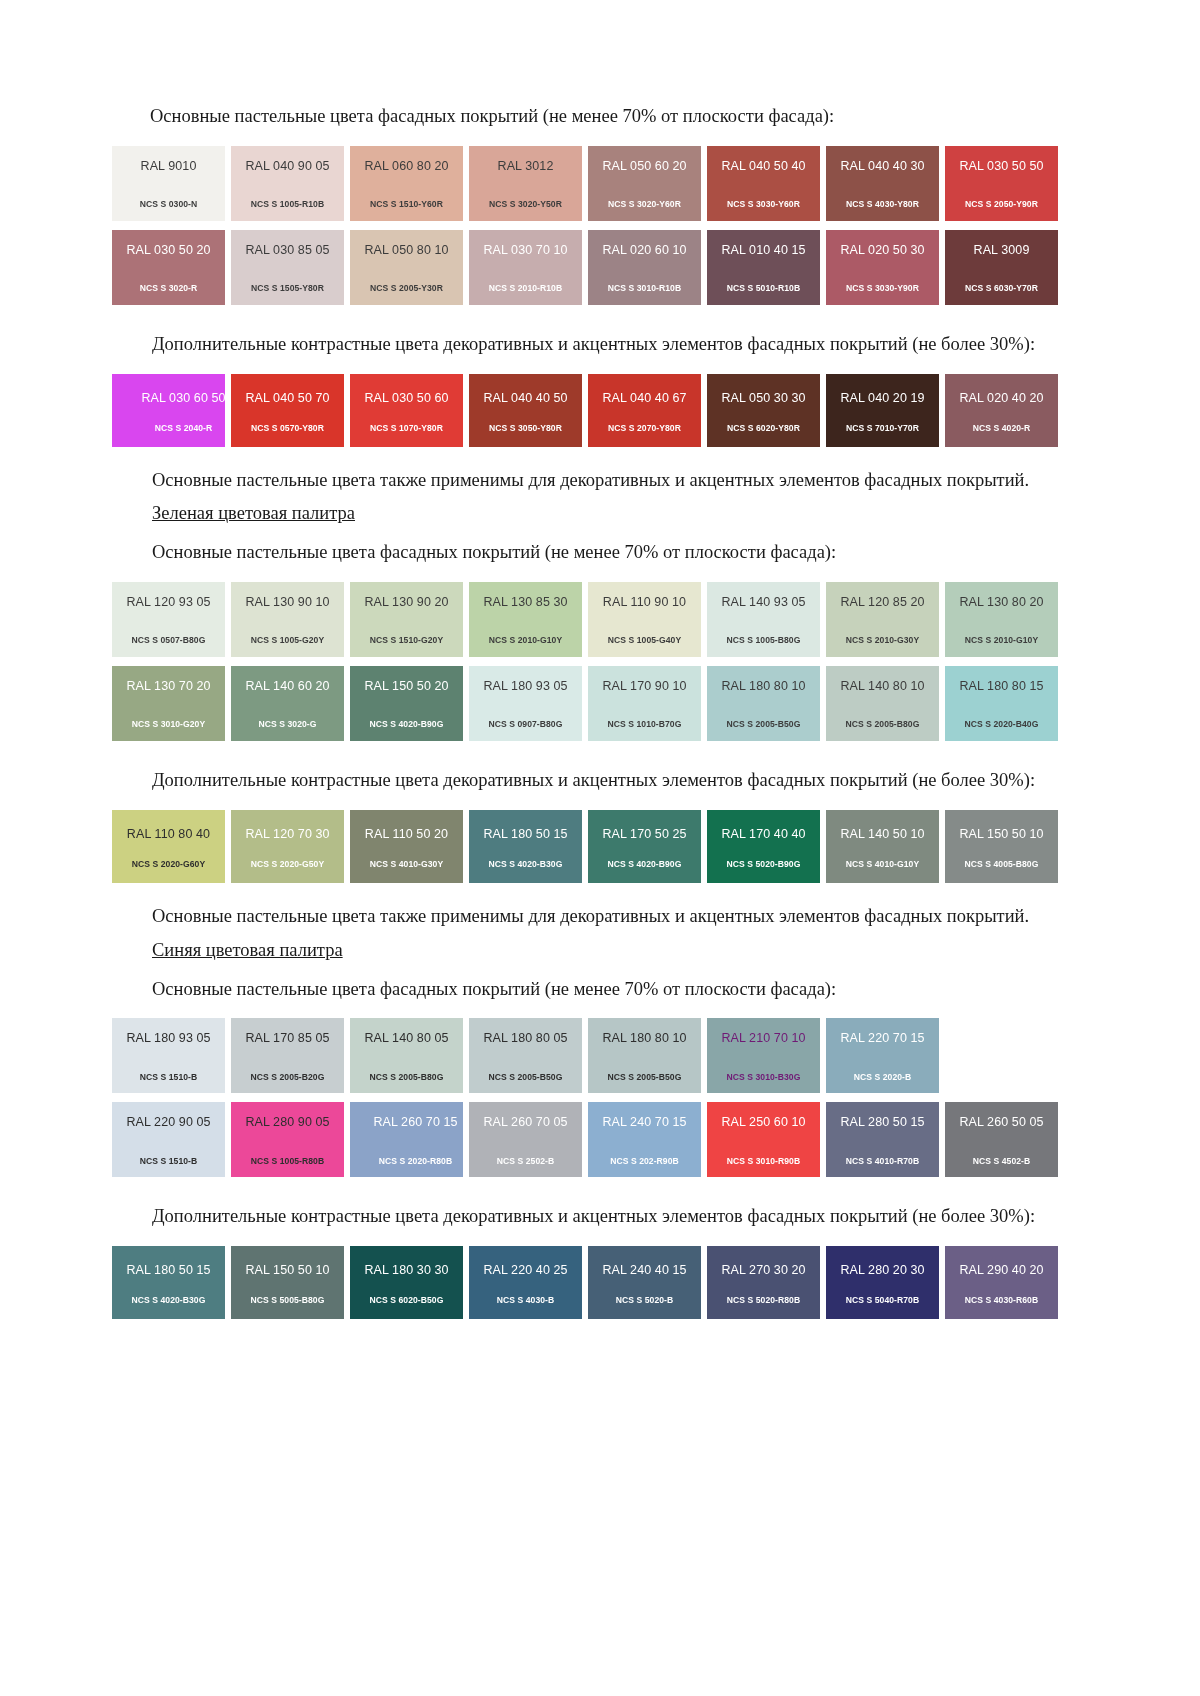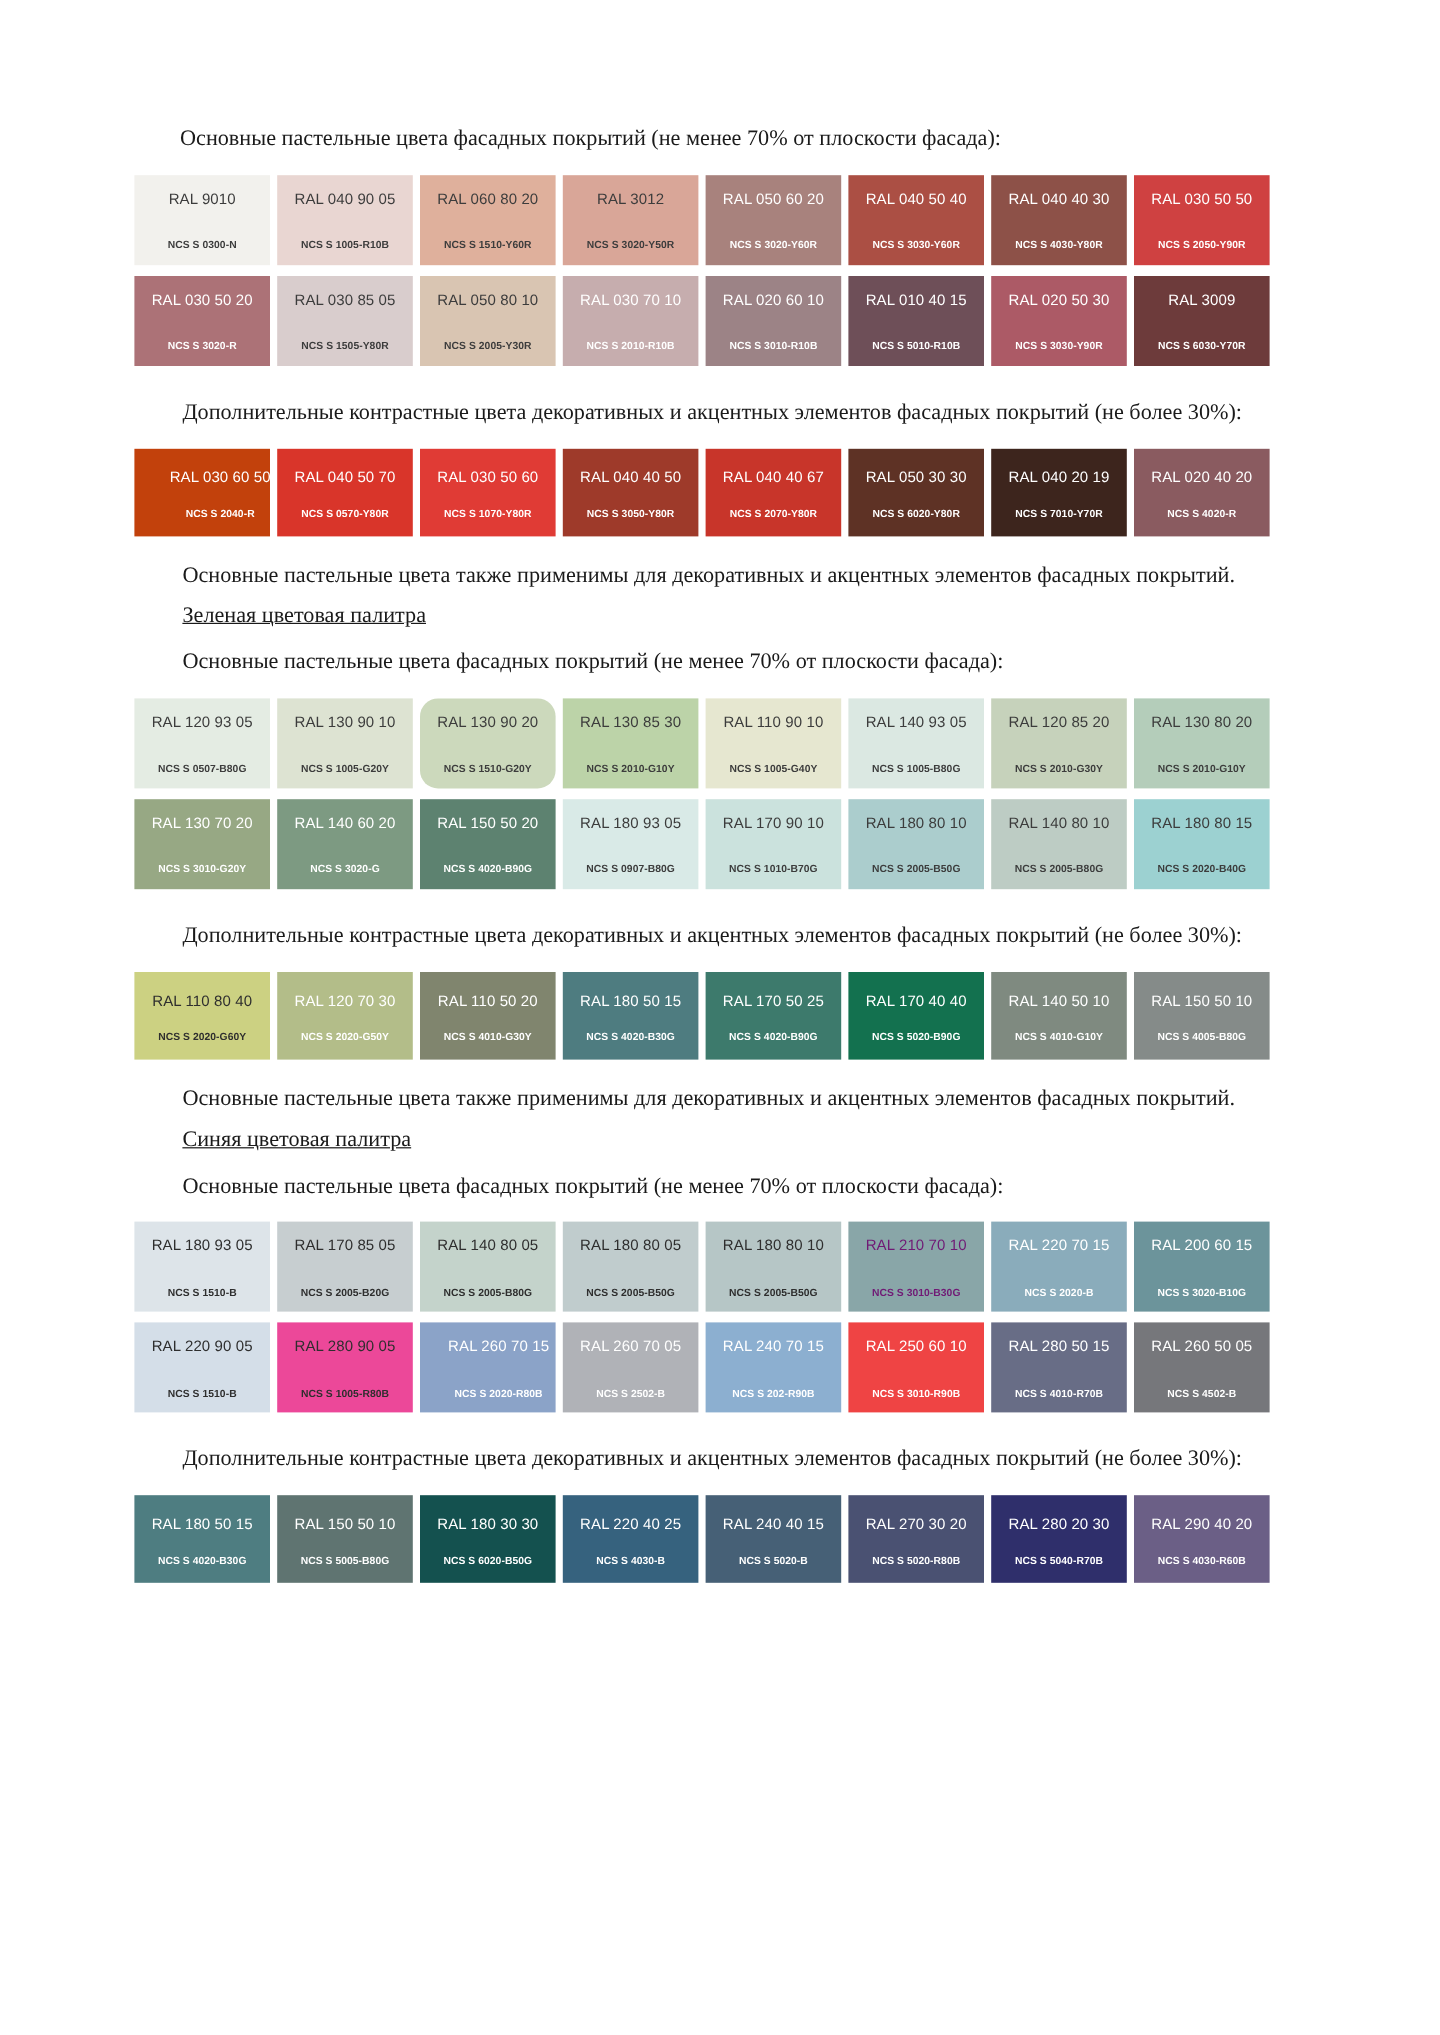--- a/index.html
+++ b/index.html
@@ -178,21 +178,21 @@
         <div class="swatch" style="background: rgb(109, 59, 59); color: rgb(255, 255, 255);">
           <div class="ral">RAL 3009</div>
           <div class="ncs">NCS S 6030-Y70R</div>
         </div>
       </div>
 
     <div class="gap-xl"></div>
     <p class="para indent">Дополнительные контрастные цвета декоративных и акцентных элементов фасадных покрытий (не более 30%):</p>
     <div class="gap-md"></div>
     <div class="swatch-row contrast" id="r-c0">
-        <div class="swatch" style="background: #c2410c; color: rgb(255, 255, 255); padding-left: 32px;">
+        <div class="swatch" style="background: #d946ef; color: rgb(255, 255, 255); padding-left: 32px;">
           <div class="ral">RAL 030 60 50</div>
           <div class="ncs">NCS S 2040-R</div>
         </div>
         <div class="swatch" style="background: rgb(217, 53, 42); color: rgb(255, 255, 255);">
           <div class="ral">RAL 040 50 70</div>
           <div class="ncs">NCS S 0570-Y80R</div>
         </div>
         <div class="swatch" style="background: rgb(224, 59, 53); color: rgb(255, 255, 255);">
           <div class="ral">RAL 030 50 60</div>
           <div class="ncs">NCS S 1070-Y80R</div>
@@ -231,21 +231,21 @@
     <div class="gap-md"></div>
     <div class="swatch-row" id="g-p0">
         <div class="swatch" style="background: rgb(228, 236, 227); color: rgb(60, 60, 60);">
           <div class="ral">RAL 120 93 05</div>
           <div class="ncs">NCS S 0507-B80G</div>
         </div>
         <div class="swatch" style="background: rgb(221, 227, 210); color: rgb(60, 60, 60);">
           <div class="ral">RAL 130 90 10</div>
           <div class="ncs">NCS S 1005-G20Y</div>
         </div>
-        <div class="swatch" style="background: rgb(204, 217, 188); color: rgb(60, 60, 60); border-radius: 15px;">
+        <div class="swatch" style="background: rgb(204, 217, 188); color: rgb(60, 60, 60);">
           <div class="ral">RAL 130 90 20</div>
           <div class="ncs">NCS S 1510-G20Y</div>
         </div>
         <div class="swatch" style="background: rgb(188, 211, 168); color: rgb(60, 60, 60);">
           <div class="ral">RAL 130 85 30</div>
           <div class="ncs">NCS S 2010-G10Y</div>
         </div>
         <div class="swatch" style="background: rgb(230, 231, 208); color: rgb(60, 60, 60);">
           <div class="ral">RAL 110 90 10</div>
           <div class="ncs">NCS S 1005-G40Y</div>
@@ -369,24 +369,20 @@
           <div class="ncs">NCS S 2005-B50G</div>
         </div>
         <div class="swatch" style="background: rgb(137, 166, 168); color: #701a75; gap: 18px;">
           <div class="ral">RAL 210 70 10</div>
           <div class="ncs">NCS S 3010-B30G</div>
         </div>
         <div class="swatch" style="background: rgb(138, 172, 187); color: rgb(255, 255, 255);">
           <div class="ral">RAL 220 70 15</div>
           <div class="ncs">NCS S 2020-B</div>
         </div>
-        <div class="swatch" style="background: rgb(108, 148, 155); color: rgb(255, 255, 255);">
-          <div class="ral">RAL 200 60 15</div>
-          <div class="ncs">NCS S 3020-B10G</div>
-        </div>
       </div>
     <div class="gap-sm"></div>
     <div class="swatch-row" id="b-p1">
         <div class="swatch" style="background: rgb(212, 222, 232); color: rgb(46, 46, 46);">
           <div class="ral">RAL 220 90 05</div>
           <div class="ncs">NCS S 1510-B</div>
         </div>
         <div class="swatch" style="background: #ec4899; color: rgb(46, 46, 46);">
           <div class="ral">RAL 280 90 05</div>
           <div class="ncs">NCS S 1005-R80B</div>

